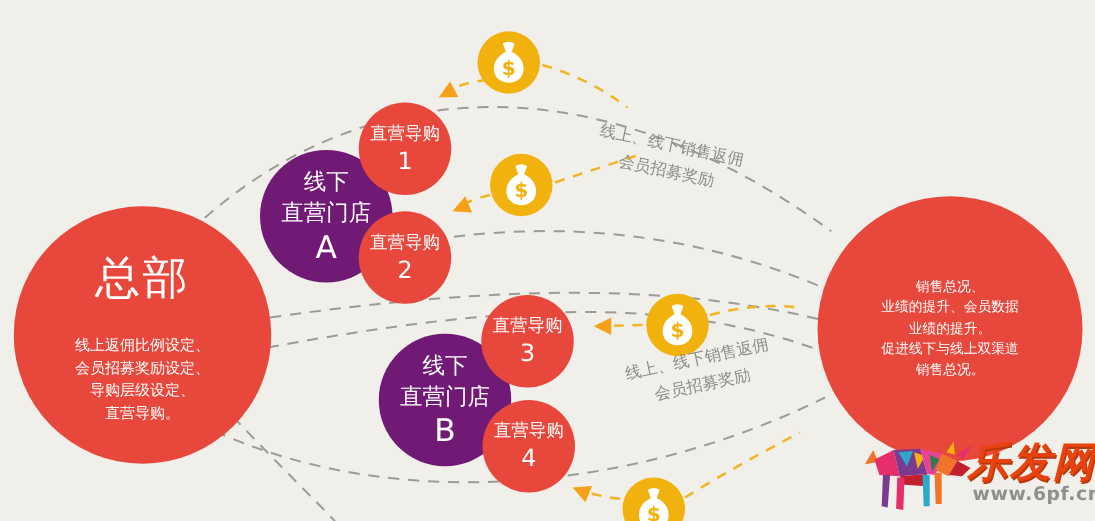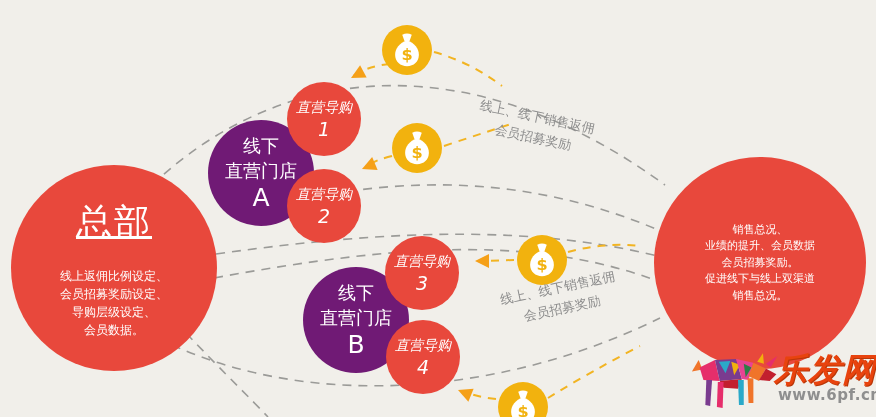--- a/index.html
+++ b/index.html
@@ -10,29 +10,29 @@
   }
   .curves{position:absolute;left:0;top:0;width:876px;height:417px;}
   .circle{
     position:absolute;border-radius:50%;
     display:flex;flex-direction:column;align-items:center;justify-content:center;
     color:#fff;text-align:center;box-sizing:border-box;
   }
   .red{background:#e8483c;}
   .teal{background:#701a75;}
   .hq{left:11px;top:165px;width:206px;height:206px;}
-  .hq .title{font-size:36px;letter-spacing:2px;margin-bottom:20px;text-decoration:underline;}
+  .hq .title{font-size:36px;letter-spacing:2px;margin-bottom:20px;}
   .hq .body{font-size:12px;line-height:1.5;}
   .summary{left:654px;top:157px;width:212px;height:212px;}
   .summary .body{font-size:11px;line-height:1.5;}
   .store{width:106px;height:106px;font-size:18px;line-height:1.4;}
   .store .letter{font-size:25px;line-height:1.2;}
   .store-a{left:208px;top:120px;}
   .store-b{left:303px;top:267px;}
-  .guide{width:74px;height:74px;font-size:14px;line-height:1.45;font-style:italic;}
+  .guide{width:74px;height:74px;font-size:14px;line-height:1.45;}
   .guide .num{font-size:19px;line-height:1.2;}
   .guide-1{left:287px;top:82px;}
   .guide-2{left:287px;top:169px;}
   .guide-3{left:385px;top:236px;}
   .guide-4{left:386px;top:320px;}
   .bag{
     position:absolute;width:50px;height:50px;border-radius:50%;
     background:#f2b20e;display:flex;align-items:center;justify-content:center;
   }
   .bag svg{width:38px;height:38px;}
@@ -89,21 +89,21 @@
       <path d="M-14,-7 L0,0 L-14,7 Z" transform="translate(458,390) rotate(202)"></path>
     </g>
   </svg>
 
   <div class="circle red hq">
     <div class="title">总部</div>
     <div class="body">
       <div>线上返佣比例设定、</div>
       <div>会员招募奖励设定、</div>
       <div>导购层级设定、</div>
-      <div>会员数据。</div>
+      <div>直营导购。</div>
     </div>
   </div>
 
   <div class="circle teal store store-a">
     <div>线下</div>
     <div>直营门店</div>
     <div class="letter">A</div>
   </div>
   <div class="circle red guide guide-1">
     <div>直营导购</div>
@@ -125,21 +125,21 @@
   </div>
   <div class="circle red guide guide-4">
     <div>直营导购</div>
     <div class="num">4</div>
   </div>
 
   <div class="circle red summary">
     <div class="body">
       <div>销售总况、</div>
       <div>业绩的提升、会员数据</div>
-      <div>会员招募奖励。</div>
+      <div>业绩的提升。</div>
       <div>促进线下与线上双渠道</div>
       <div>销售总况。</div>
     </div>
   </div>
 
   <div class="bag bag-1">
     <svg viewBox="0 0 40 40">
       <path d="M15 4 Q20 1 25 4 L22.5 11 L17.5 11 Z" fill="#fff"></path>
       <path d="M20 10 C12 12.5 7.5 18.5 7.5 25 C7.5 32.5 13 37 20 37 C27 37 32.5 32.5 32.5 25 C32.5 18.5 28 12.5 20 10 Z" fill="#fff"></path>
       <text x="20" y="30.5" font-size="17" font-weight="bold" text-anchor="middle" fill="#f2b20e">$</text>

